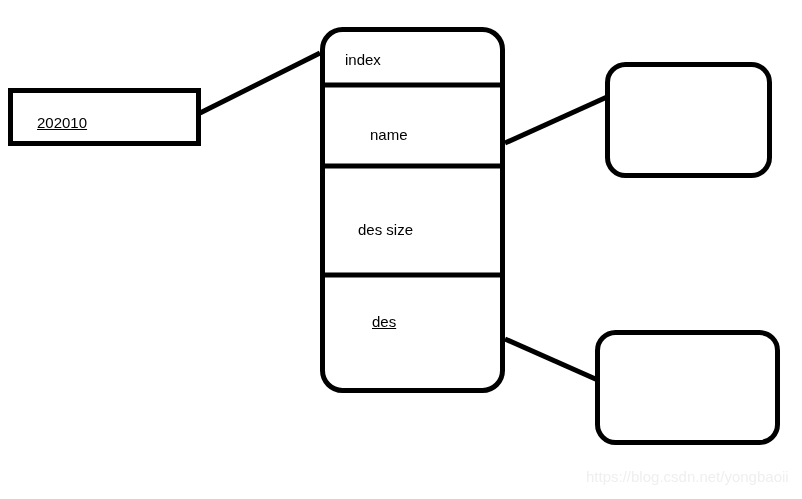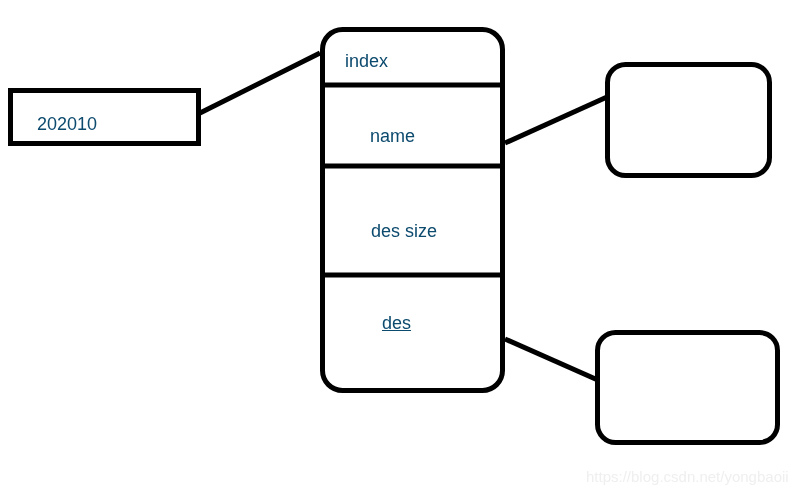--- a/index.html
+++ b/index.html
@@ -19,45 +19,46 @@
   }
   .diagram-svg {
     position: absolute;
     left: 0;
     top: 0;
     width: 802px;
     height: 499px;
   }
   .node-label {
     position: absolute;
-    color: #0c4a6e;
+    color: #000000;
     font-family: "Liberation Sans", sans-serif;
-    font-size: 18px;
+    font-size: 15px;
     line-height: 1;
     white-space: pre;
   }
   #label-left-value {
     left: 37px;
     top: 115px;
+    text-decoration: underline;
   }
   #label-index {
     left: 345px;
     top: 52px;
   }
   #label-name {
     left: 370px;
     top: 127px;
   }
   #label-dessize {
-    left: 371px;
+    left: 358px;
     top: 222px;
     text-align: right;
   }
   #label-des {
-    left: 382px;
+    left: 372px;
     top: 314px;
     text-decoration: underline;
   }
   #watermark {
     position: absolute;
     left: 586px;
     top: 468px;
     color: #efefef;
     font-family: "Liberation Sans", sans-serif;
     font-size: 15px;

